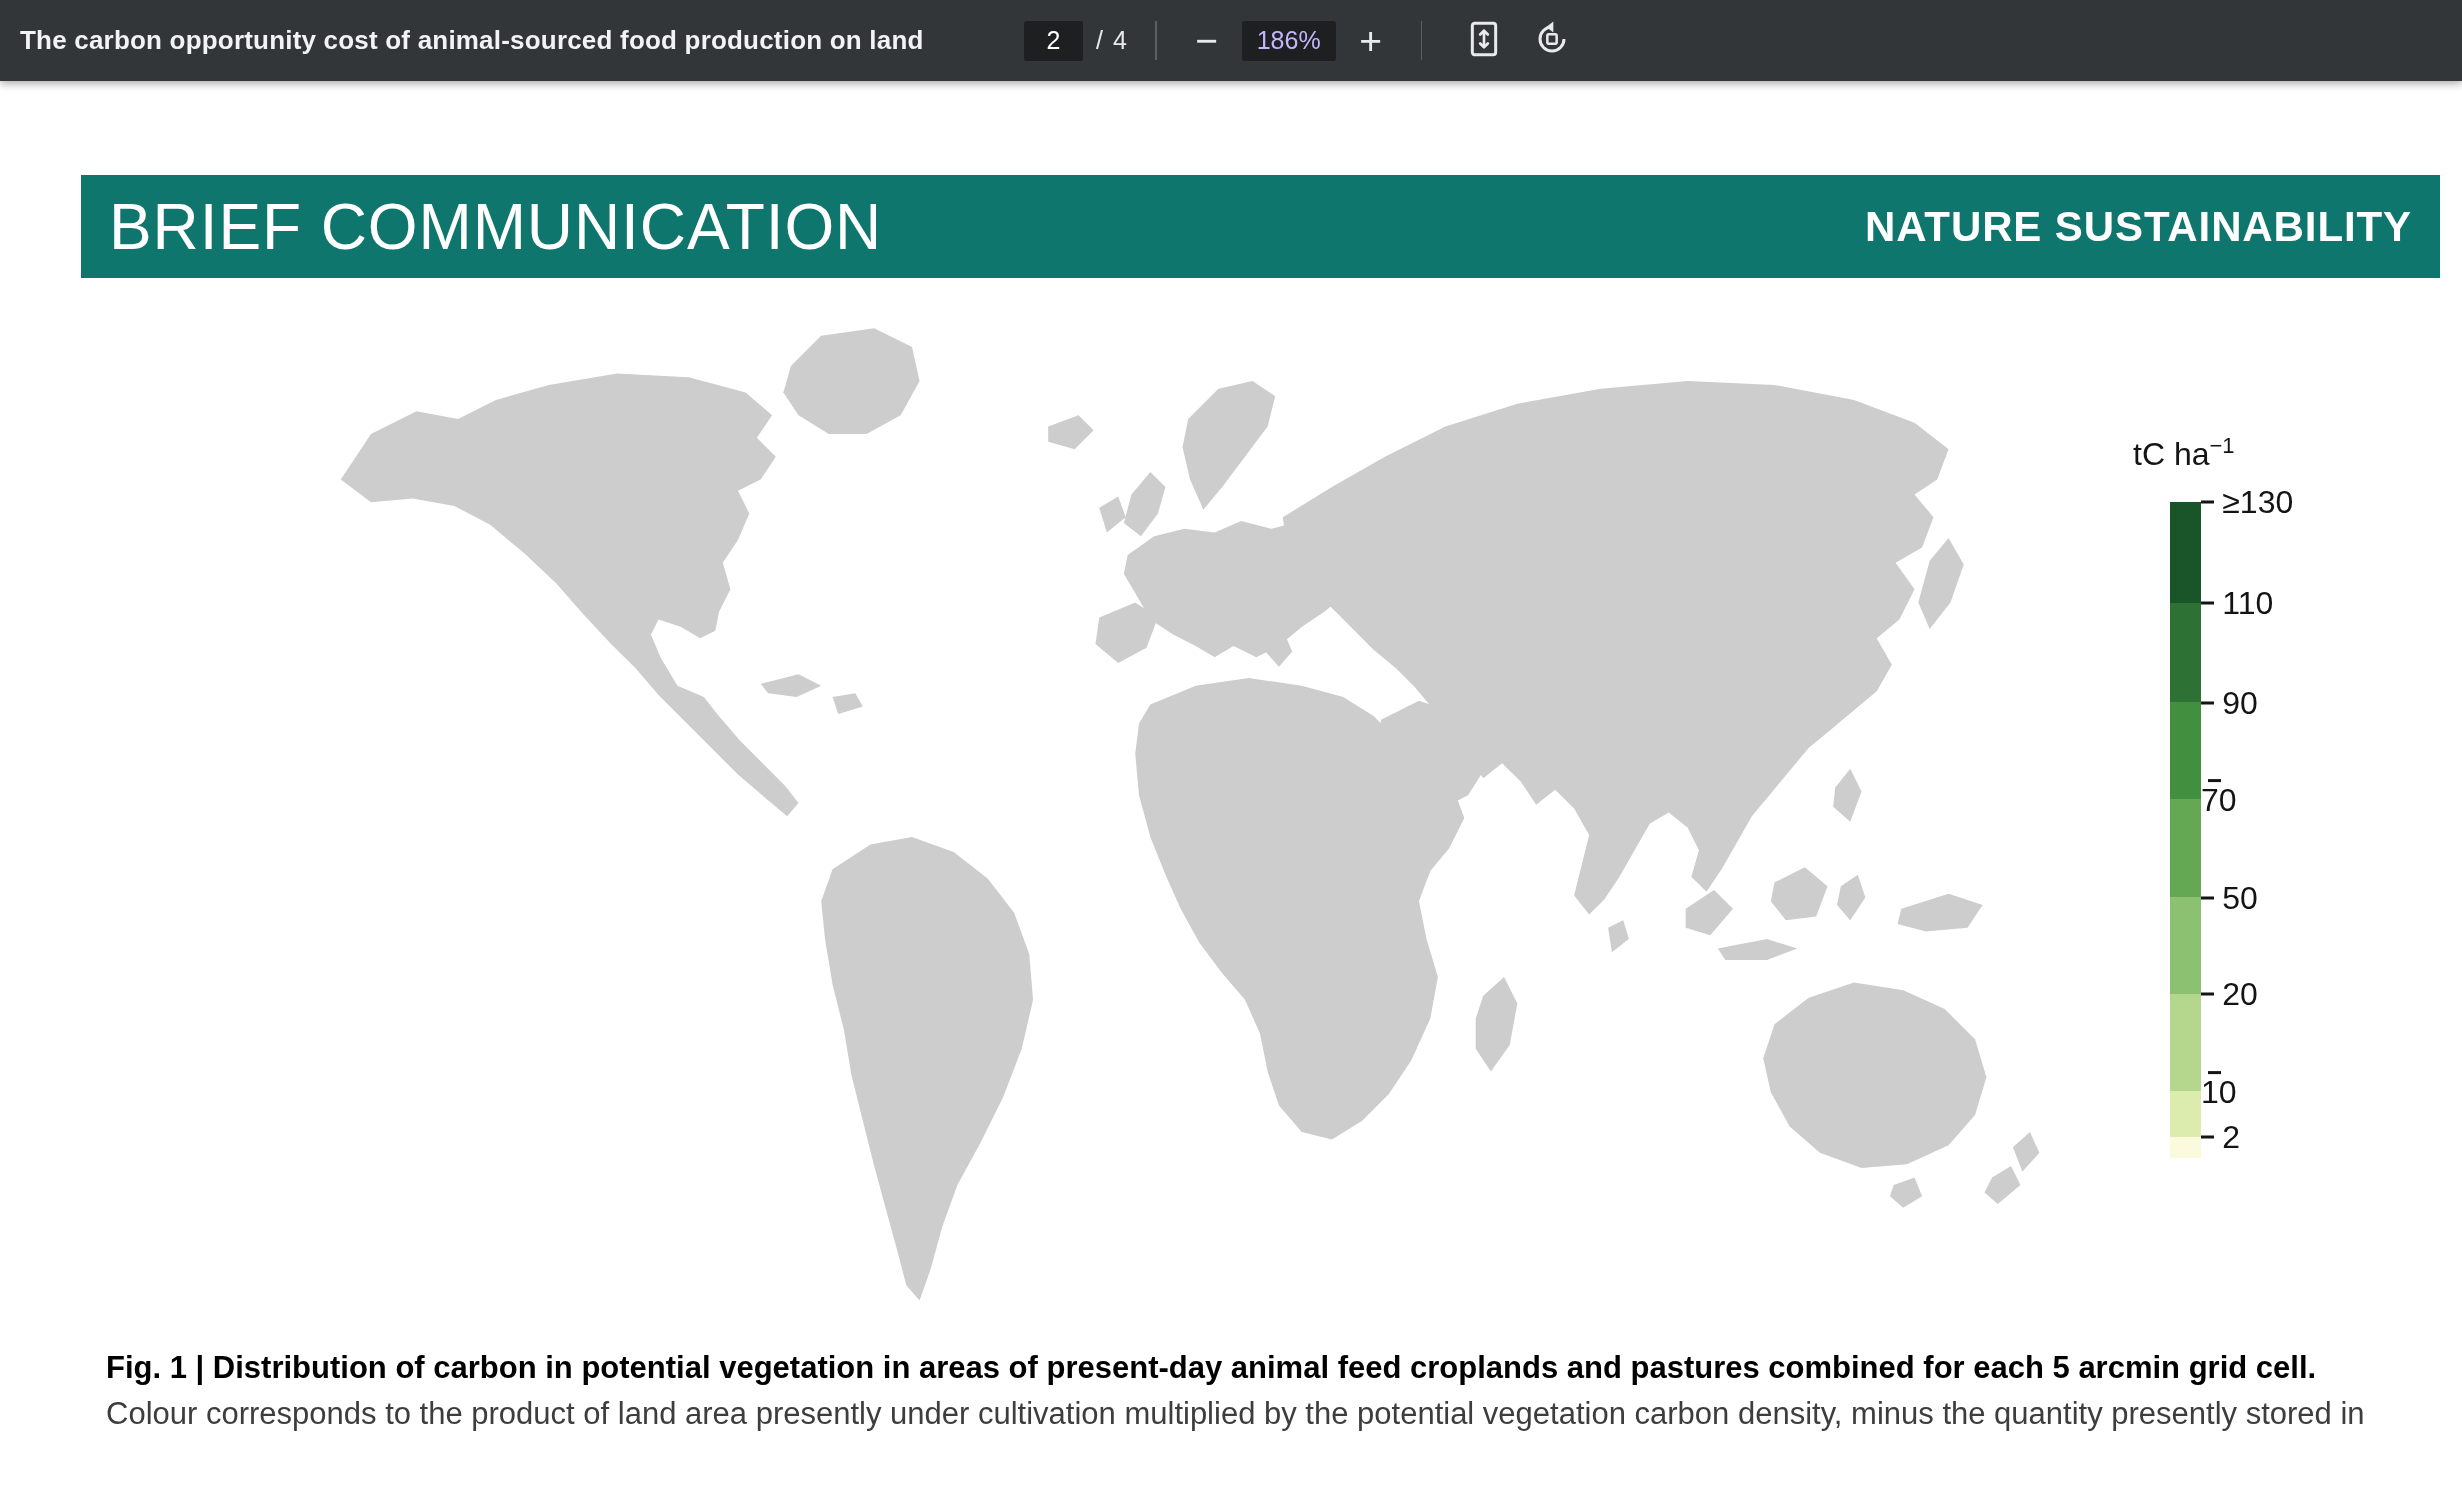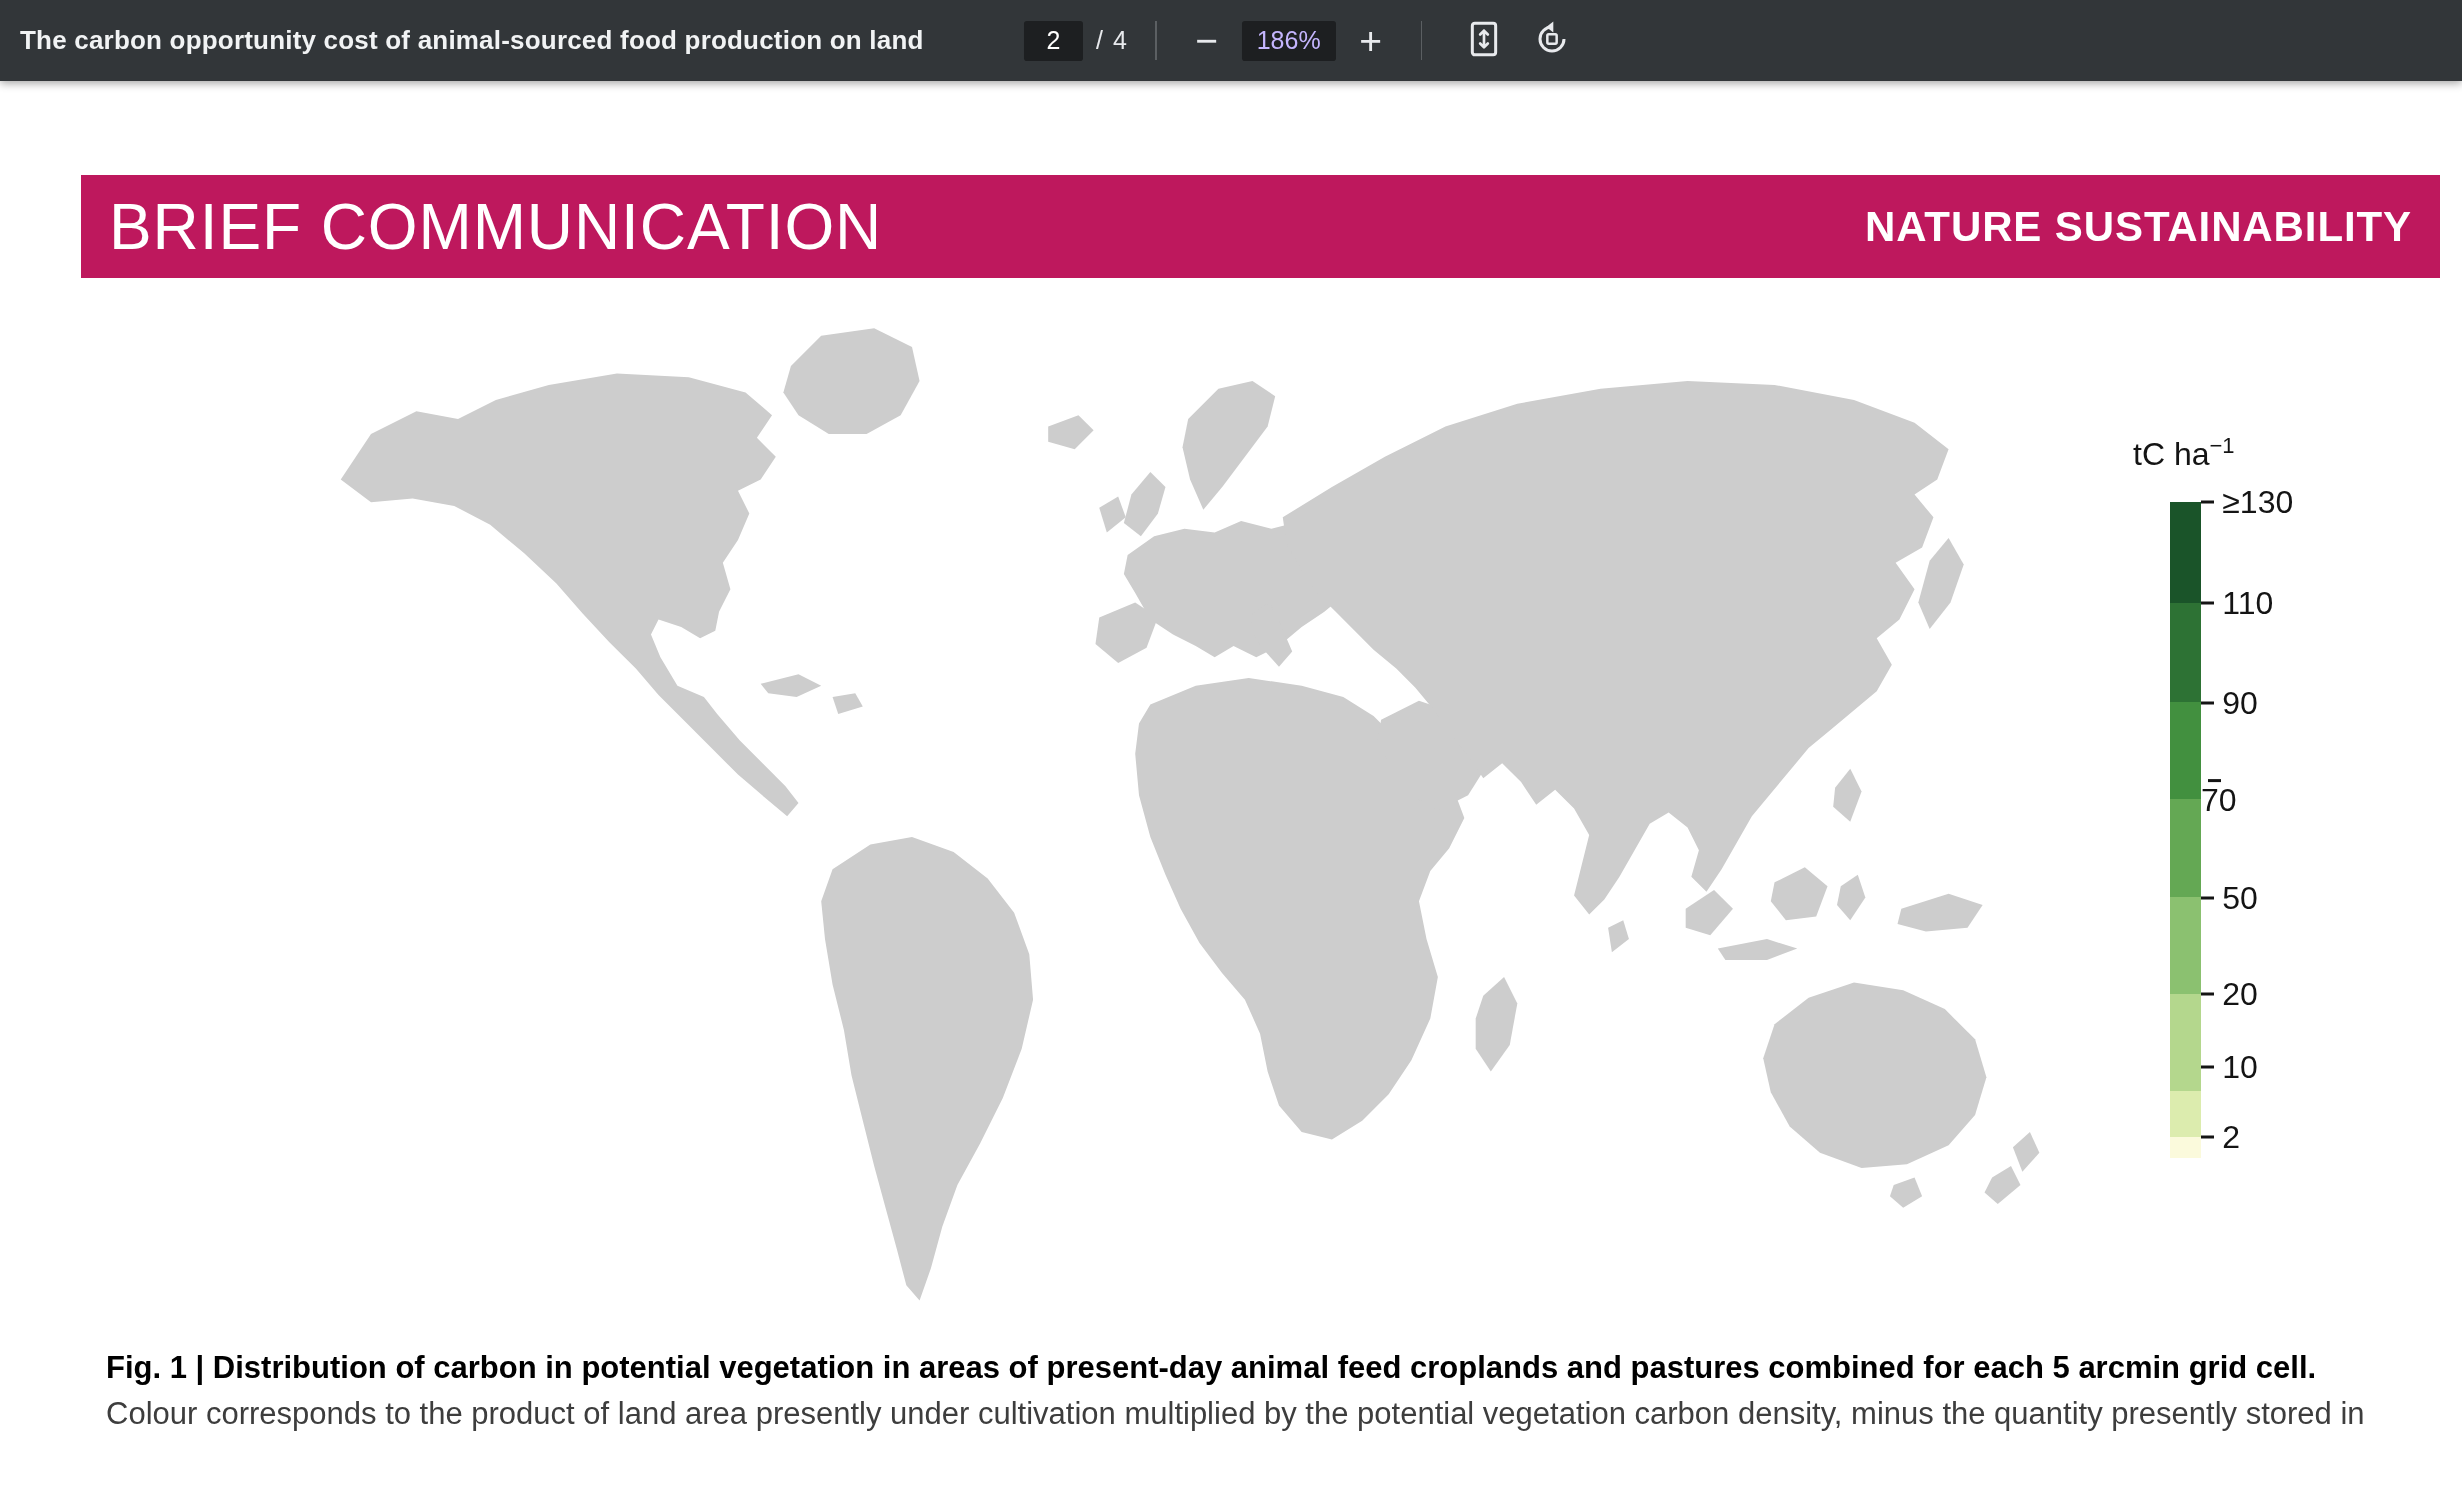--- a/index.html
+++ b/index.html
@@ -19,21 +19,21 @@
   .tb-btn { background: none; border: none; color: #e8eaed; font-size: 39px; width: 44px; height: 48px; line-height: 1;
             display: flex; align-items: center; justify-content: center; cursor: pointer; font-family: inherit; }
   .zoom-input { width: 94px; height: 40px; background: rgba(0,0,0,.42); border: none; border-radius: 2.8px;
                 color: #c4b5fd; font-size: 25px; text-align: center; margin: 0 13px; font-family: inherit; }
   .icon-btn { background: none; border: none; width: 53px; height: 50px; display: flex; align-items: center;
               justify-content: center; cursor: pointer; margin: 0 7.4px; }
 
   
   .pdf-page { position: absolute; top: 81px; left: 0; width: 2462px; height: 1421px; background: #ffffff; }
 
-  .banner { position: absolute; top: 94px; left: 81px; right: 22px; height: 103px; background: #be185d;
+  .banner { position: absolute; top: 94px; left: 81px; right: 22px; height: 103px; background: #0f766e;
             display: flex; align-items: center; justify-content: space-between; padding: 0 28px; }
   .banner-left  { color: #ffffff; font-size: 64px; font-weight: 400; letter-spacing: 0.9px; }
   .banner-right { color: #ffffff; font-size: 42px; font-weight: bold; letter-spacing: 0.9px; }
 
   .map-wrap { position: absolute; top: 232px; left: 221px; width: 1923px; height: 1012px; }
   .map-wrap svg { width: 100%; height: 100%; display: block; }
 
   
   .legend { position: absolute; top: 352px; left: 2133px; }
   .legend-title { font-size: 32px; color: #141414; margin-bottom: 29.4px; }
@@ -241,21 +241,21 @@
             <span class="legend-ticklabel">70</span>
           </div>
           <div class="legend-tick" style="top: 396px;">
             <span class="legend-tickmark"></span>
             <span class="legend-ticklabel">50</span>
           </div>
           <div class="legend-tick" style="top: 492px;">
             <span class="legend-tickmark"></span>
             <span class="legend-ticklabel">20</span>
           </div>
-          <div class="legend-tick" style="top: 565px;">
+          <div class="legend-tick" style="top: 589px; flex-direction: column;">
             <span class="legend-tickmark"></span>
             <span class="legend-ticklabel">10</span>
           </div>
           <div class="legend-tick" style="top: 635px;">
             <span class="legend-tickmark"></span>
             <span class="legend-ticklabel">2</span>
           </div>
         </div>
     </div>
 

